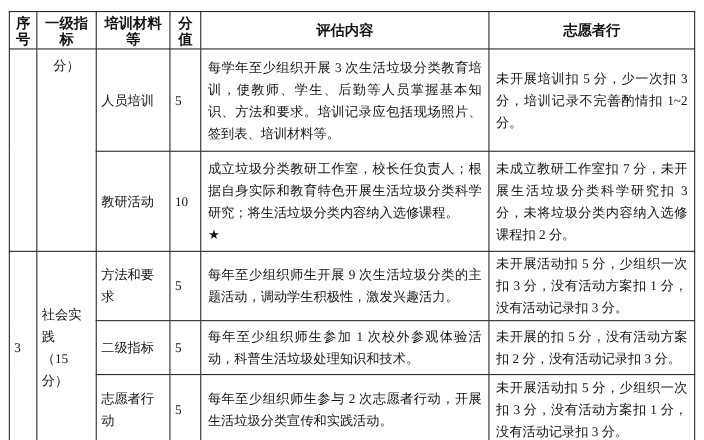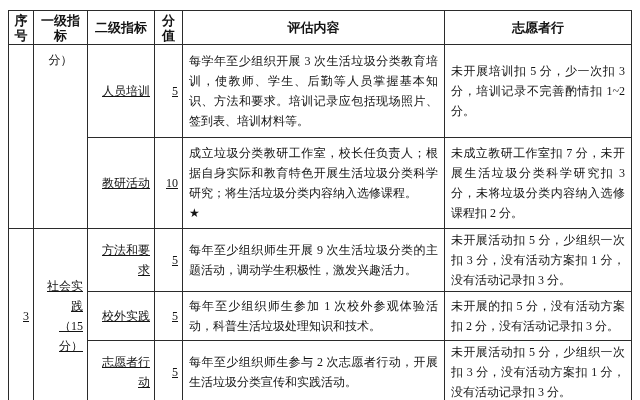--- a/index.html
+++ b/index.html
@@ -14,21 +14,21 @@
   .eval th,.eval td{
     border:1px solid #2b2b2b;
     overflow:hidden;
     white-space:pre-line;
   }
   .eval th{
     font-size:13px;font-weight:bold;text-align:center;vertical-align:middle;
     line-height:15px;padding:1px 2px;
   }
   .eval td{font-size:12px;line-height:20px;padding:1px 4px;}
-  td.center{text-align:right;vertical-align:middle;text-decoration:underline;}
+  td.center{text-align:left;vertical-align:middle;}
   td.text{text-align:justify;vertical-align:middle;padding:1px 6px;}
   td.toptext{vertical-align:top;text-align:center;padding-top:5px;}
   tr.hrow{height:34px;}
   tr.r1{height:93px;}
   tr.r2{height:91px;}
   tr.r3{height:60px;}
   tr.r4{height:49px;}
   tr.r5{height:58px;}
 </style>
 </head>
@@ -43,21 +43,21 @@
       <col style="width:28px">
         <col style="width:262px">
         <col style="width:187px">
     </colgroup>
     <tbody>
       <tr class="hrow">
         <th>序
 号</th>
         <th>一级指
 标</th>
-        <th>二级指标</th>
+        <th>培训材料等</th>
         <th>分
 值</th>
         <th>评估内容</th>
         <th>志愿者行</th>
       </tr>
 
       <tr class="r1">
         <td class="center" rowspan="2"></td>
         <td class="toptext" rowspan="2">分）</td>
         <td class="center">人员培训</td>
@@ -78,21 +78,21 @@
         <td class="center" rowspan="3">社会实
 践
 （15
 分）</td>
         <td class="center">方法和要求</td>
         <td class="center">5</td>
         <td class="text">每年至少组织师生开展 9 次生活垃圾分类的主题活动，调动学生积极性，激发兴趣活力。</td>
         <td class="text">未开展活动扣 5 分，少组织一次扣 3 分，没有活动方案扣 1 分，没有活动记录扣 3 分。</td>
       </tr>
       <tr class="r4">
-        <td class="center">校外实践</td>
+        <td class="center">二级指标</td>
         <td class="center">5</td>
         <td class="text">每年至少组织师生参加 1 次校外参观体验活动，科普生活垃圾处理知识和技术。</td>
         <td class="text">未开展的扣 5 分，没有活动方案扣 2 分，没有活动记录扣 3 分。</td>
       </tr>
       <tr class="r5">
         <td class="center">志愿者行
 动</td>
         <td class="center">5</td>
         <td class="text">每年至少组织师生参与 2 次志愿者行动，开展生活垃圾分类宣传和实践活动。</td>
         <td class="text">未开展活动扣 5 分，少组织一次扣 3 分，没有活动方案扣 1 分，没有活动记录扣 3 分。</td>

